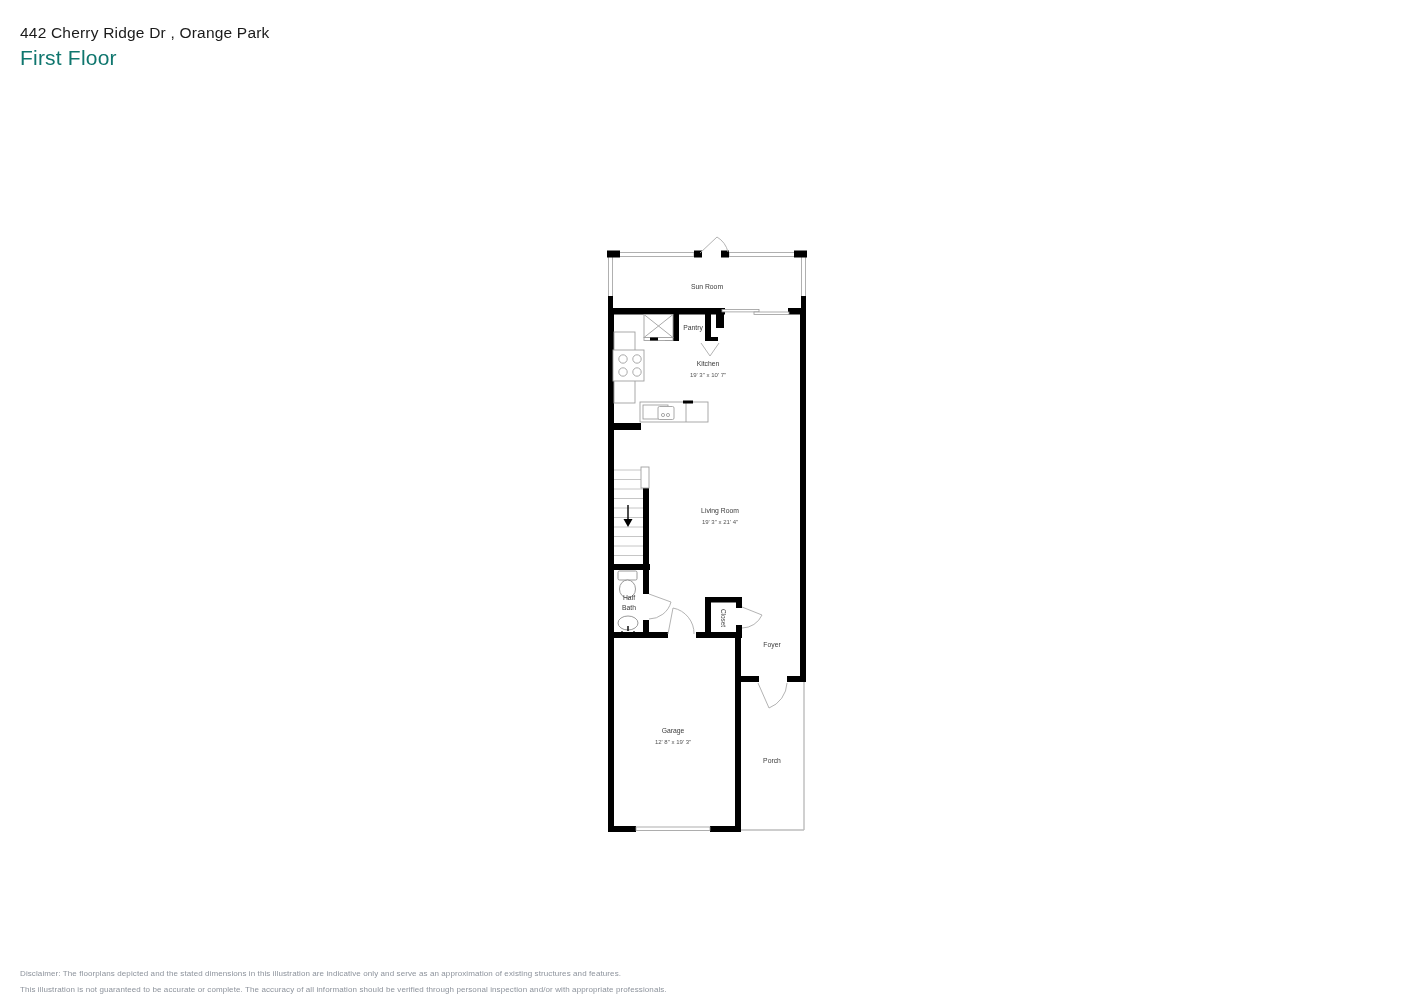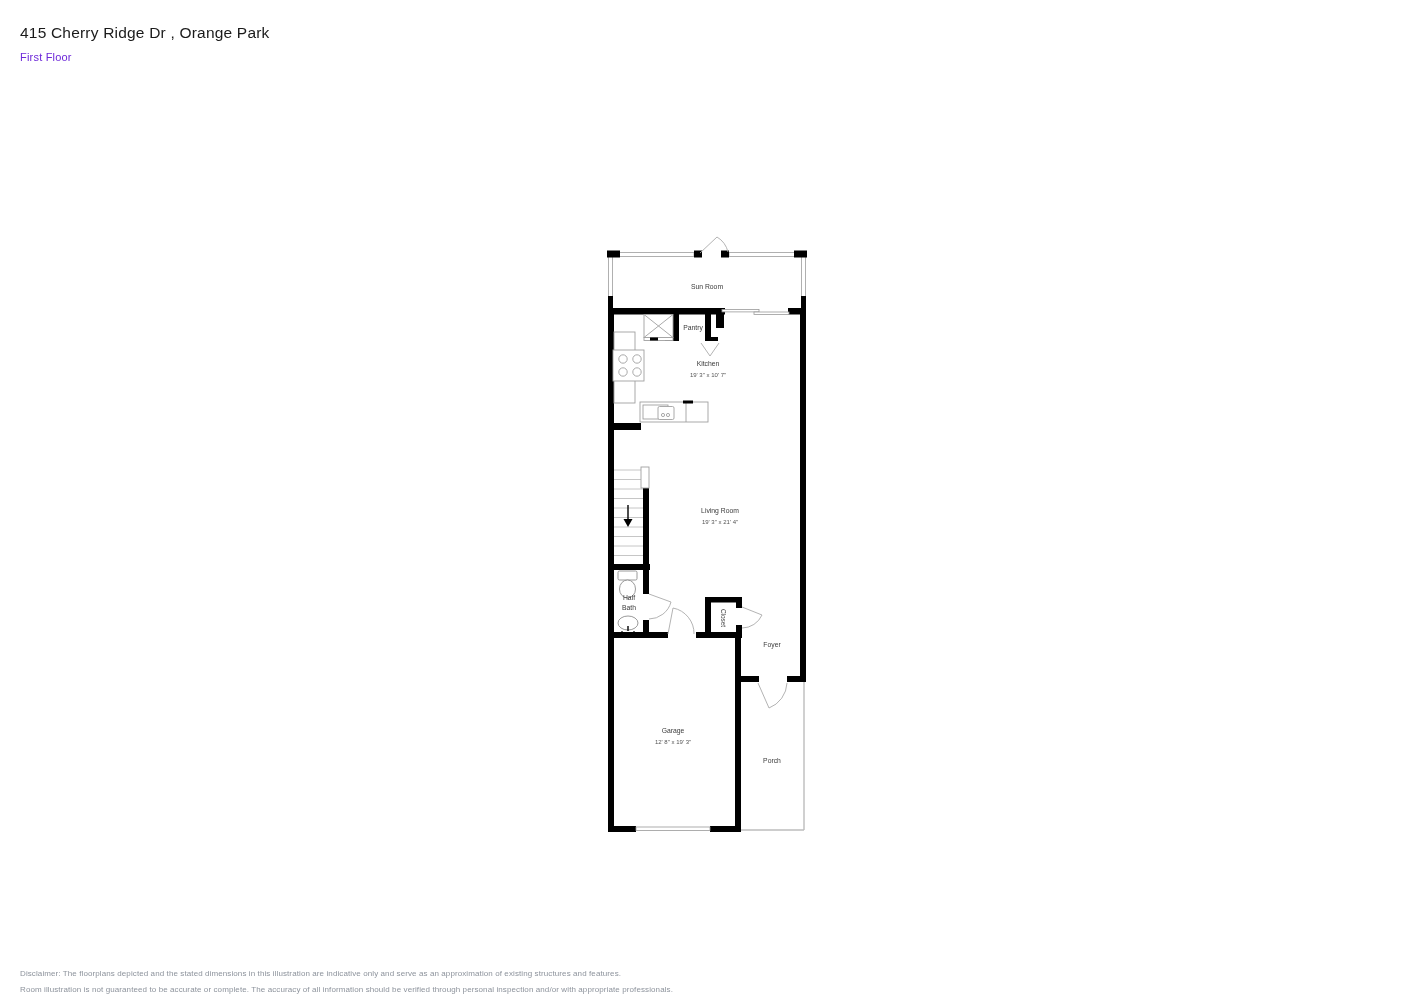--- a/index.html
+++ b/index.html
@@ -9,42 +9,42 @@
     position: relative;
     font-family: "Liberation Sans", sans-serif;
     color: #1a1a1a;
     overflow: hidden;
   }
   .header { position: absolute; left: 20px; top: 20px; }
   .header .address {
     font-size: 15.5px; line-height: 25px; color: #1a1a1a; letter-spacing: 0.2px;
   }
   .header .floor {
-    font-size: 11px; line-height: 25px; color: #6d28d9; letter-spacing: 0.2px;
+    font-size: 21px; line-height: 25px; color: #0f766e; letter-spacing: 0.2px;
   }
   .plan-svg {
     position: absolute; left: 595px; top: 225px;
     width: 225px; height: 620px;
   }
   .footer { position: absolute; left: 20px; top: 966px; }
   .footer .disc-line {
     font-size: 8px; line-height: 15.5px; color: #8d939c; letter-spacing: 0.1px;
   }
   svg text {
     font-family: "Liberation Sans", sans-serif;
     fill: #3a3a3a;
   }
   svg text.room-label { font-size: 6.8px; }
   svg text.room-dims  { font-size: 6px; fill: #555; }
 </style>
 </head>
 <body>
 
 <div class="header">
-  <div class="address">415 Cherry Ridge Dr , Orange Park</div>
+  <div class="address">442 Cherry Ridge Dr , Orange Park</div>
   <div class="floor">First Floor</div>
 </div>
 
 <svg class="plan-svg" viewBox="595 225 225 620" xmlns="http://www.w3.org/2000/svg">
 
   <g fill="#ffffff" stroke="#a8a8a8" stroke-width="0.9">
     <rect x="609" y="252.5" width="85" height="4"></rect>
     <rect x="729" y="252.5" width="66" height="4"></rect>
     <rect x="608.5" y="256" width="4" height="42"></rect>
     <rect x="801.5" y="256" width="4" height="42"></rect>
@@ -185,14 +185,14 @@
     <text class="room-label" x="723" y="620" transform="rotate(90 723 618)" style="font-size:6.4px">Closet</text>
     <text class="room-label" x="772" y="647">Foyer</text>
     <text class="room-label" x="673" y="733">Garage</text>
     <text class="room-dims" x="673" y="744">12' 8" x 19' 3"</text>
     <text class="room-label" x="772" y="763">Porch</text>
   </g>
 </svg>
 
 <div class="footer">
   <div class="disc-line">Disclaimer: The floorplans depicted and the stated dimensions in this illustration are indicative only and serve as an approximation of existing structures and features.</div>
-  <div class="disc-line">Room illustration is not guaranteed to be accurate or complete. The accuracy of all information should be verified through personal inspection and/or with appropriate professionals.</div>
+  <div class="disc-line">This illustration is not guaranteed to be accurate or complete. The accuracy of all information should be verified through personal inspection and/or with appropriate professionals.</div>
 </div>
 
 </body></html>

